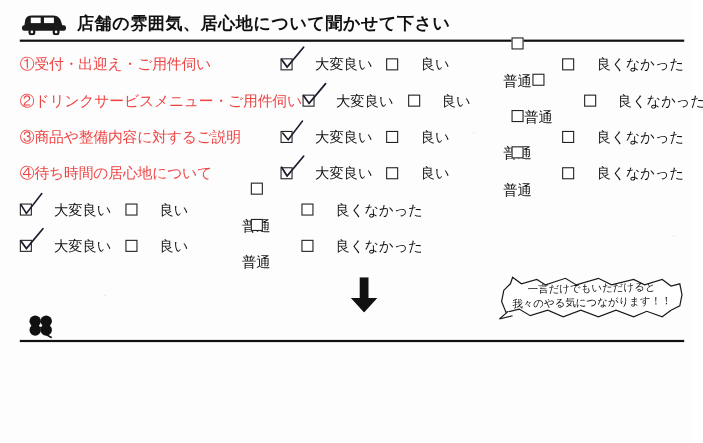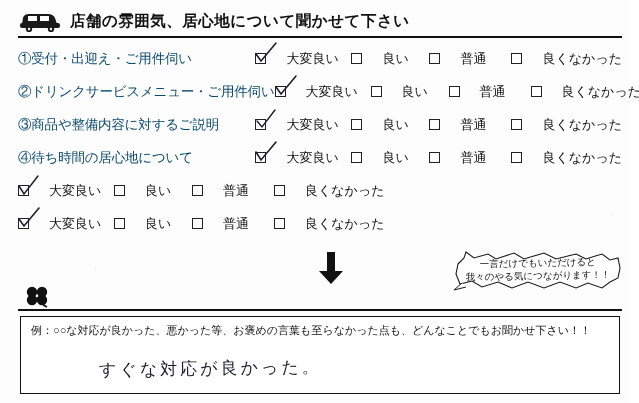--- a/index.html
+++ b/index.html
@@ -62,40 +62,40 @@
   }
   .qrow {
     height: 33px;
     display: flex;
     align-items: center;
     position: relative;
   }
   .qlabel {
     width: 268px;
     font-size: 13.5px;
-    color: #0c4a6e;
+    color: #ef4444;
     white-space: nowrap;
     letter-spacing: -0.2px;
   }
   .opts {
     display: flex;
     align-items: center;
     flex: 1 1 auto;
   }
   .opt {
     display: flex;
     align-items: center;
     gap: 20px;
     font-size: 13px;
     white-space: nowrap;
     position: relative;
   }
   .opt.o1 { width: 96px; }
   .opt.o2 { width: 78px; }
-  .opt.o3 { width: 82px; }
+  .opt.o3 { width: 82px; flex-direction: column; }
   .opt.o4 { width: auto; }
   .box {
     display: inline-block;
     width: 11px;
     height: 11px;
     border: 1.2px solid #222;
     background: #fff;
     flex: 0 0 auto;
     position: relative;
   }
@@ -397,22 +397,18 @@
       <circle cx="10" cy="8" r="5.2" fill="#111"></circle>
       <circle cx="20" cy="8" r="5.2" fill="#111"></circle>
       <circle cx="10" cy="16" r="5.2" fill="#111"></circle>
       <circle cx="20" cy="16" r="5.2" fill="#111"></circle>
       <path d="M15 13 Q17 19 25 23" stroke="#111" stroke-width="1.6" fill="none"></path>
     </svg>
   </span>
 
   <div class="section-rule"></div>
 
-  <div class="comment-box">
-    <div class="example-line">例：○○な対応が良かった、悪かった等、お褒めの言葉も至らなかった点も、どんなことでもお聞かせ下さい！！</div>
-    <div class="handwriting">すぐな対応が良かった。</div>
-  </div>
 
   <span class="speck" style="left:612px;top:214px;"></span>
   <span class="speck" style="left:95px;top:268px;"></span>
   <span class="speck" style="left:430px;top:120px;"></span>
 
 </div>
 
 </body></html>

